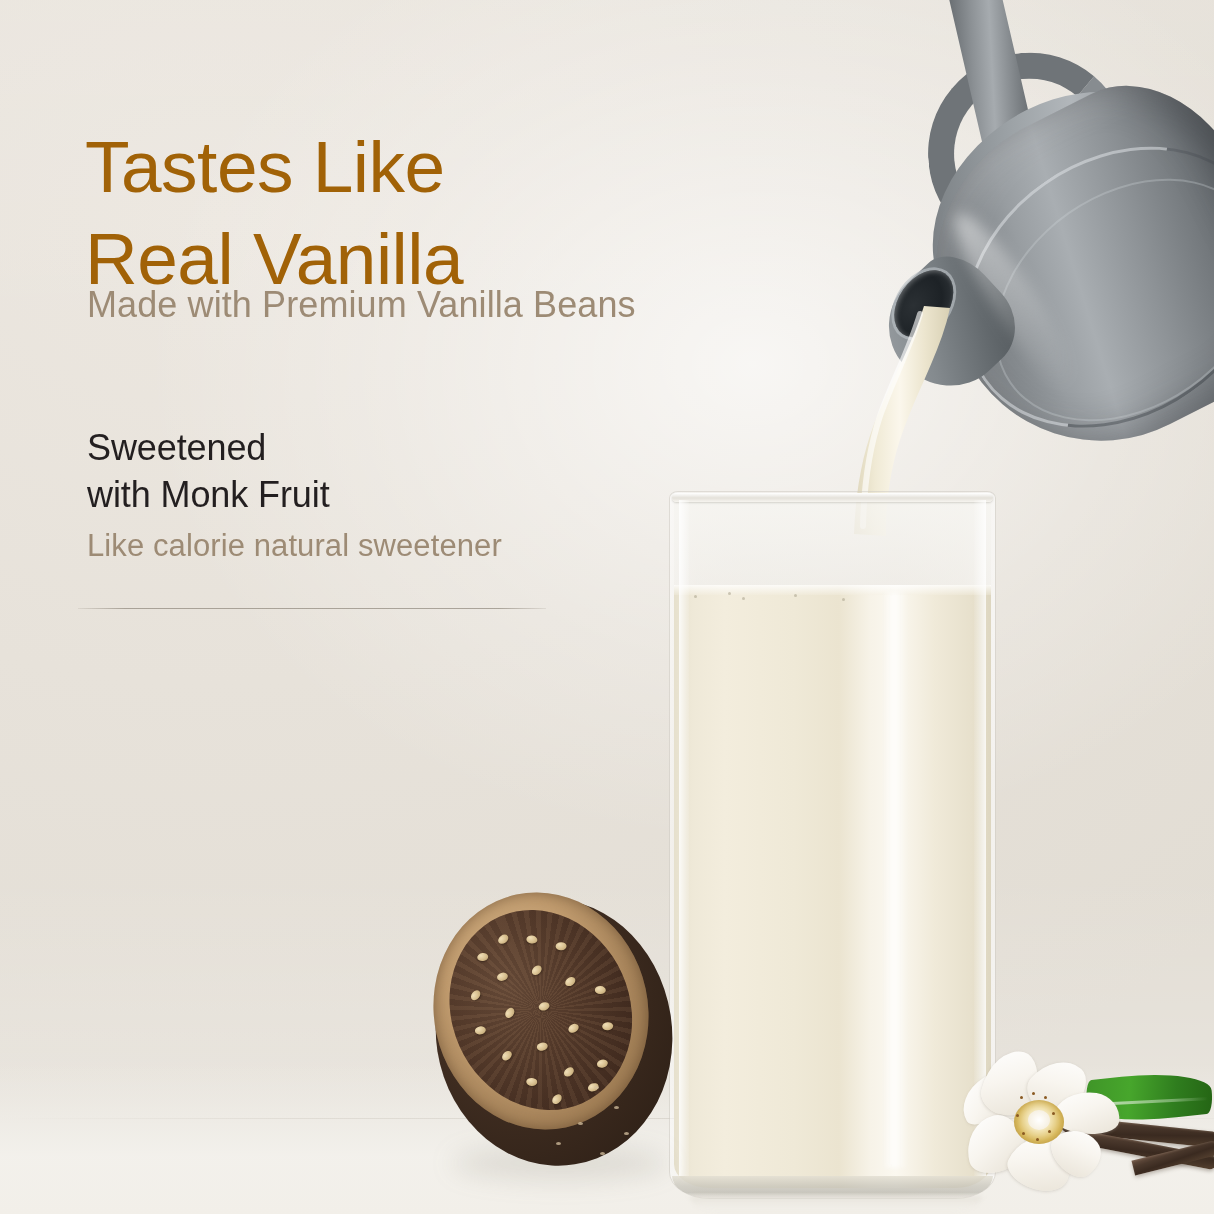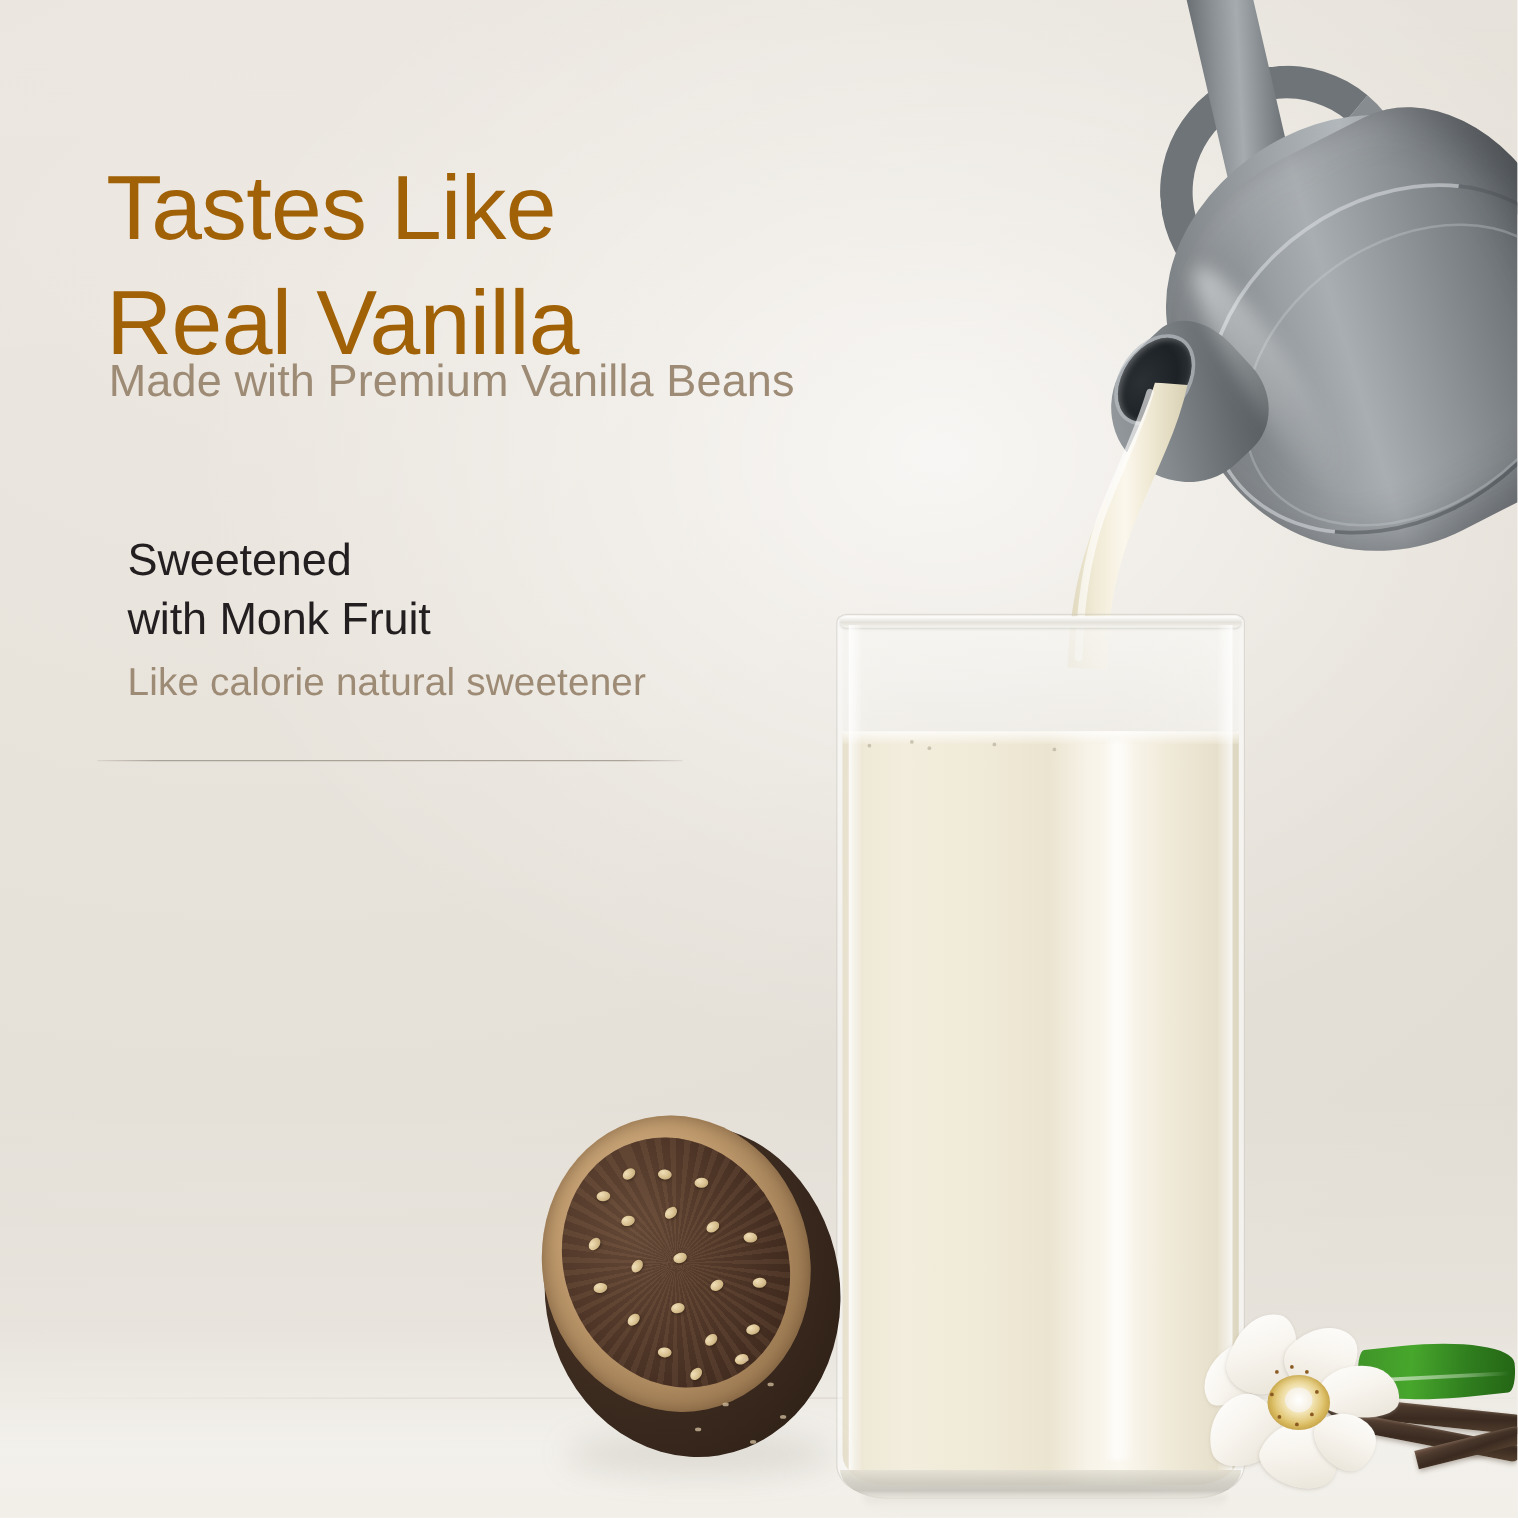--- a/index.html
+++ b/index.html
@@ -61,21 +61,21 @@
     top: 283px;
     font-size: 36px;
     line-height: 44px;
     font-weight: 400;
     color: #9d8b75;
     letter-spacing: 0.1px;
   }
 
   .feature {
     position: absolute;
-    left: 102px;
+    left: 87px;
     width: 660px;
   }
   .feature-title {
     font-size: 36px;
     line-height: 47px;
     font-weight: 400;
     color: #231f20;
     white-space: pre-line;
     letter-spacing: -0.1px;
   }

